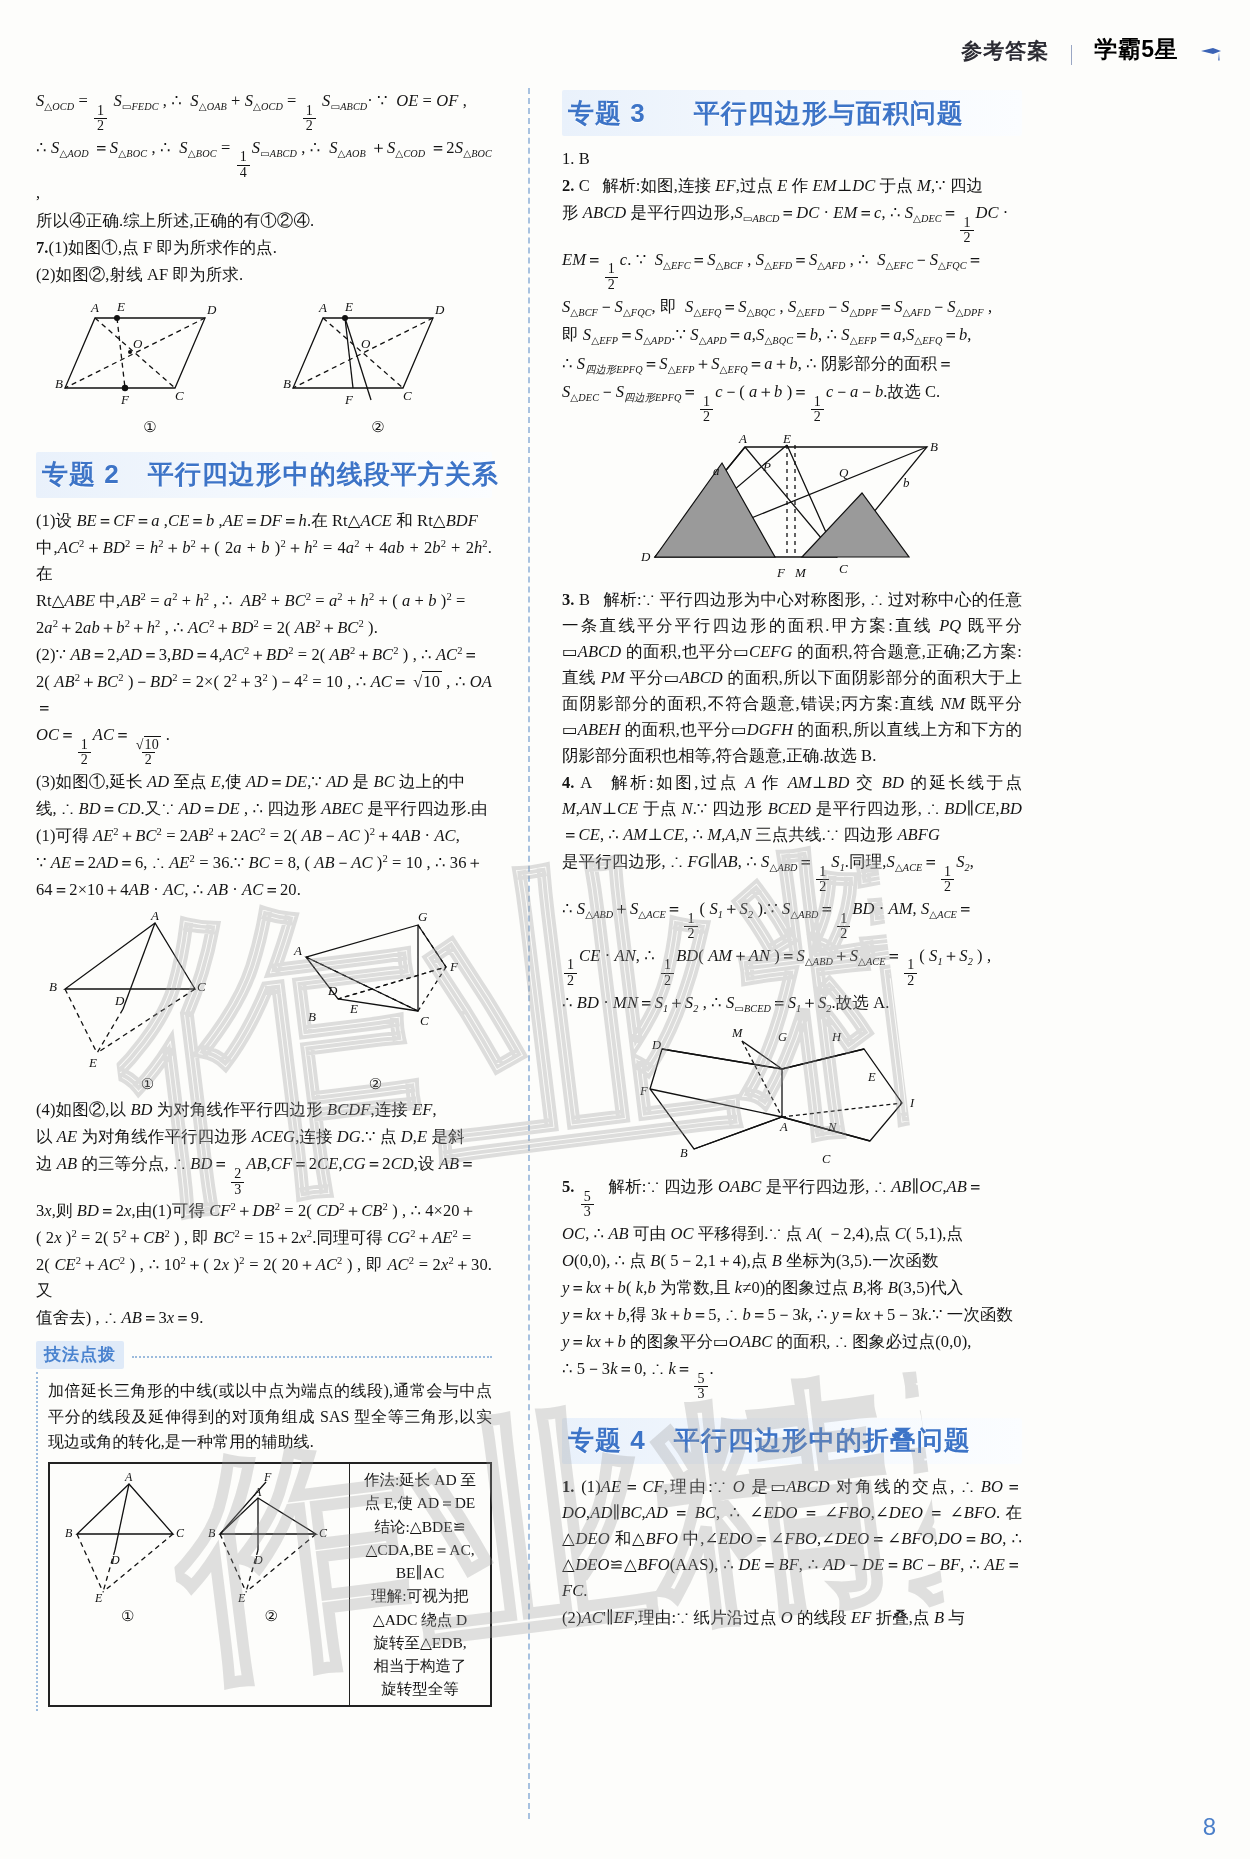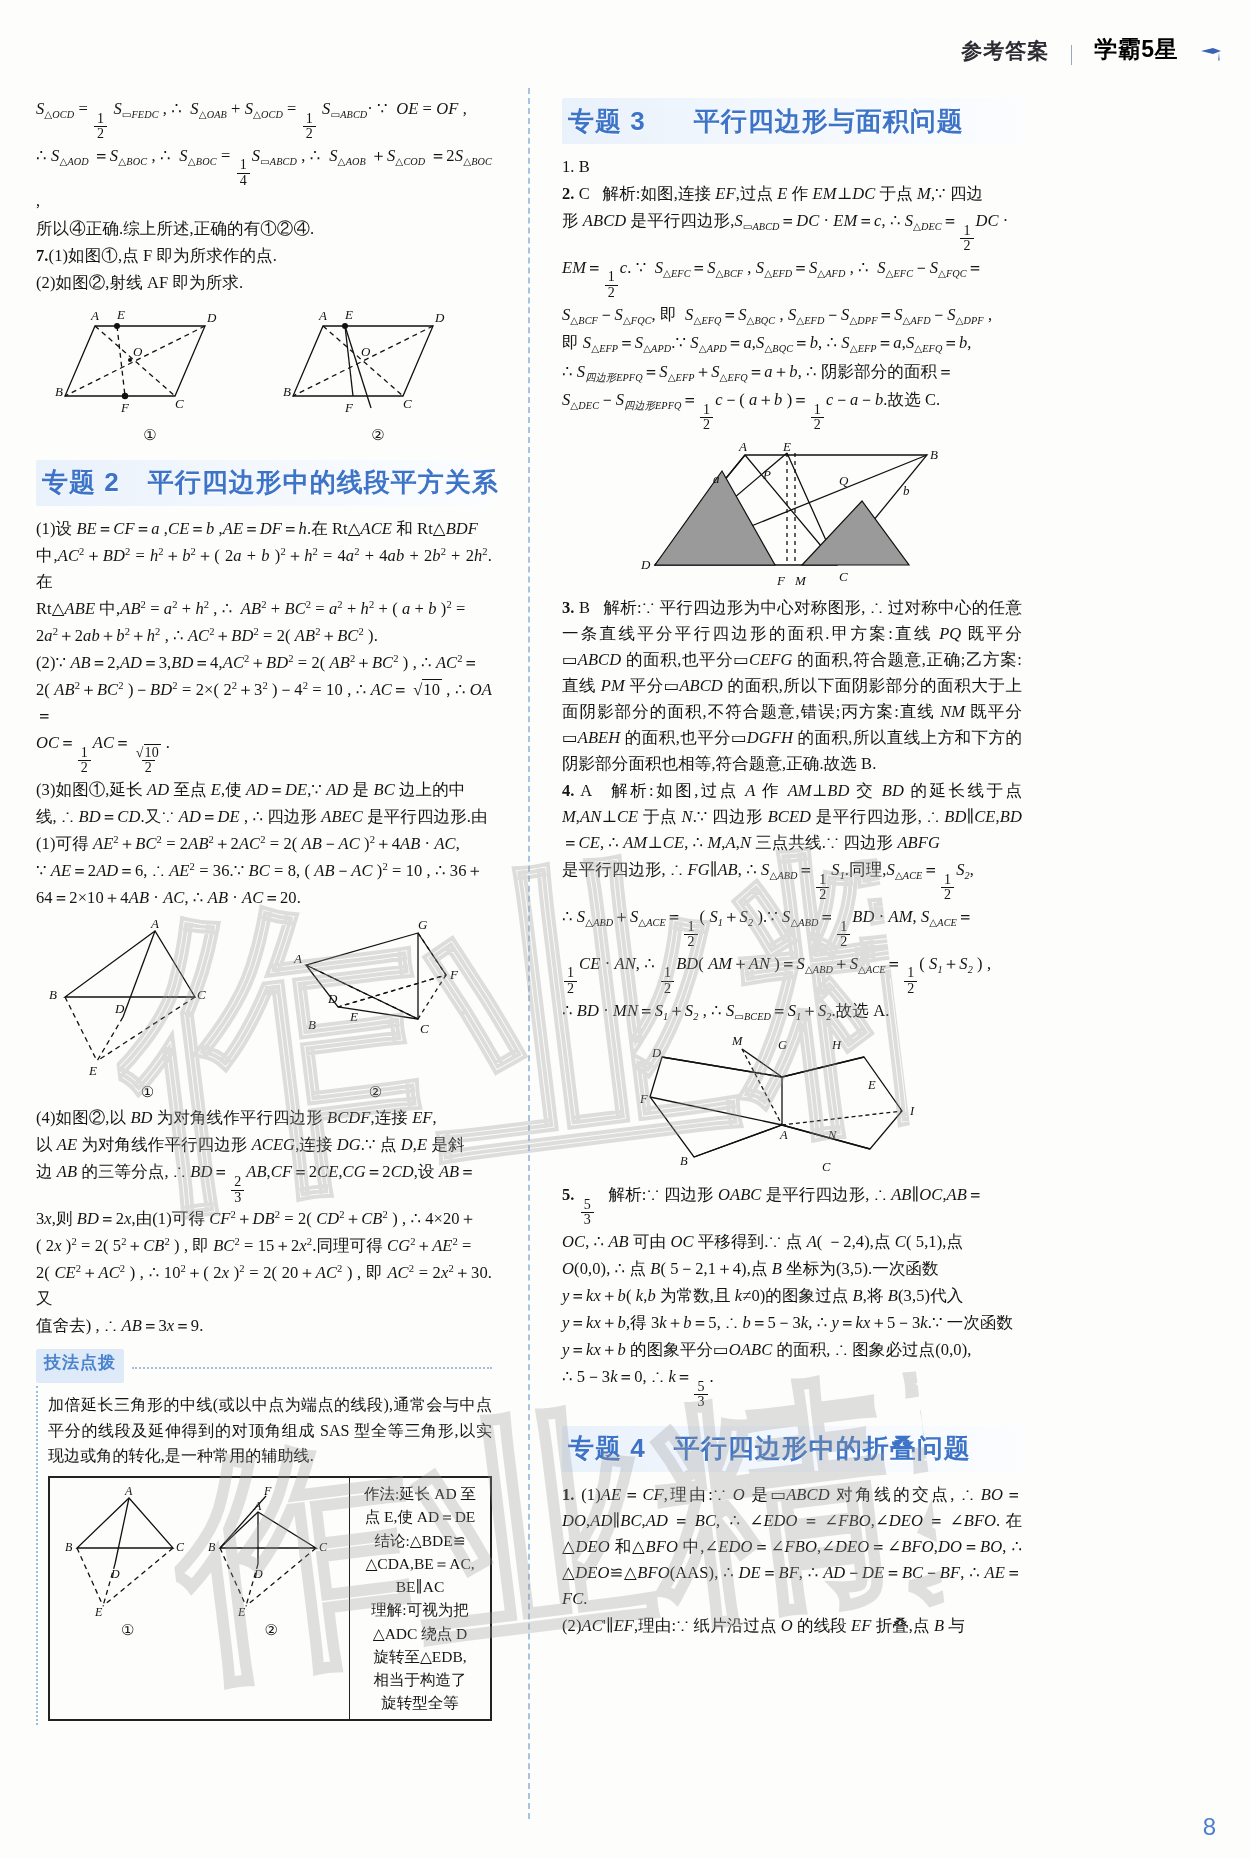--- a/index.html
+++ b/index.html
@@ -21,21 +21,21 @@
   .ph-label{ font-size:21px; color:#2b2b33; letter-spacing:1px; font-weight:600;}
   .ph-sep{ width:1px; height:20px; background:#9aa7c4; }
   .ph-brand{ font-size:23px; color:#000000; font-weight:bold; letter-spacing:0.5px;}
   .ph-cap{ position:relative; width:22px; height:18px; }
   .ph-cap svg{ display:block; }
   
   .columns{
     position:absolute; top:88px; left:36px; right:30px; bottom:40px;
     display:flex;
   }
-  .col{ width:470px; position:relative;margin-top:8px; }
+  .col{ width:470px; position:relative; }
   .col-left{ padding-right:14px; }
   .divider{
     width:0; border-left:2px dashed #a8c2e0;
     margin:0 22px 0 22px; align-self:stretch;
   }
   .col-right{ padding-left:10px; }
 
   
   .ln{
     font-size:16.5px; line-height:1.58;
@@ -83,21 +83,21 @@
   .fig{ text-align:center; }
   .figcap{ font-size:15px; margin-top:0px; font-family:"Liberation Serif",serif;}
   .figsingle{ display:flex; justify-content:center; margin:6px 0; }
 
   
   .tipbox{ margin-top:10px; position:relative; }
   .tip-title-row{ display:flex; align-items:center; }
   .tip-title{
     font-family:"Liberation Sans","DejaVu Sans",sans-serif;
     font-size:17px; font-weight:bold; color:#4a83cf;
-    background:#dfeaf8; padding:2px 8px 9px 8px; border-radius:2px;
+    background:#dfeaf8; padding:2px 8px 3px 8px; border-radius:2px;
     letter-spacing:1px;
   }
   .tip-dash{ flex:1; border-top:2px dotted #9cbbdd; margin-left:8px; margin-top:4px;}
   .tip-body{
     border-left:2px dotted #9cbbdd;
     padding:6px 0 4px 10px;
     margin-top:3px;
   }
   .tip-body .ln{ font-family:"Liberation Serif",serif; font-size:16px;}
   .tip-table{

